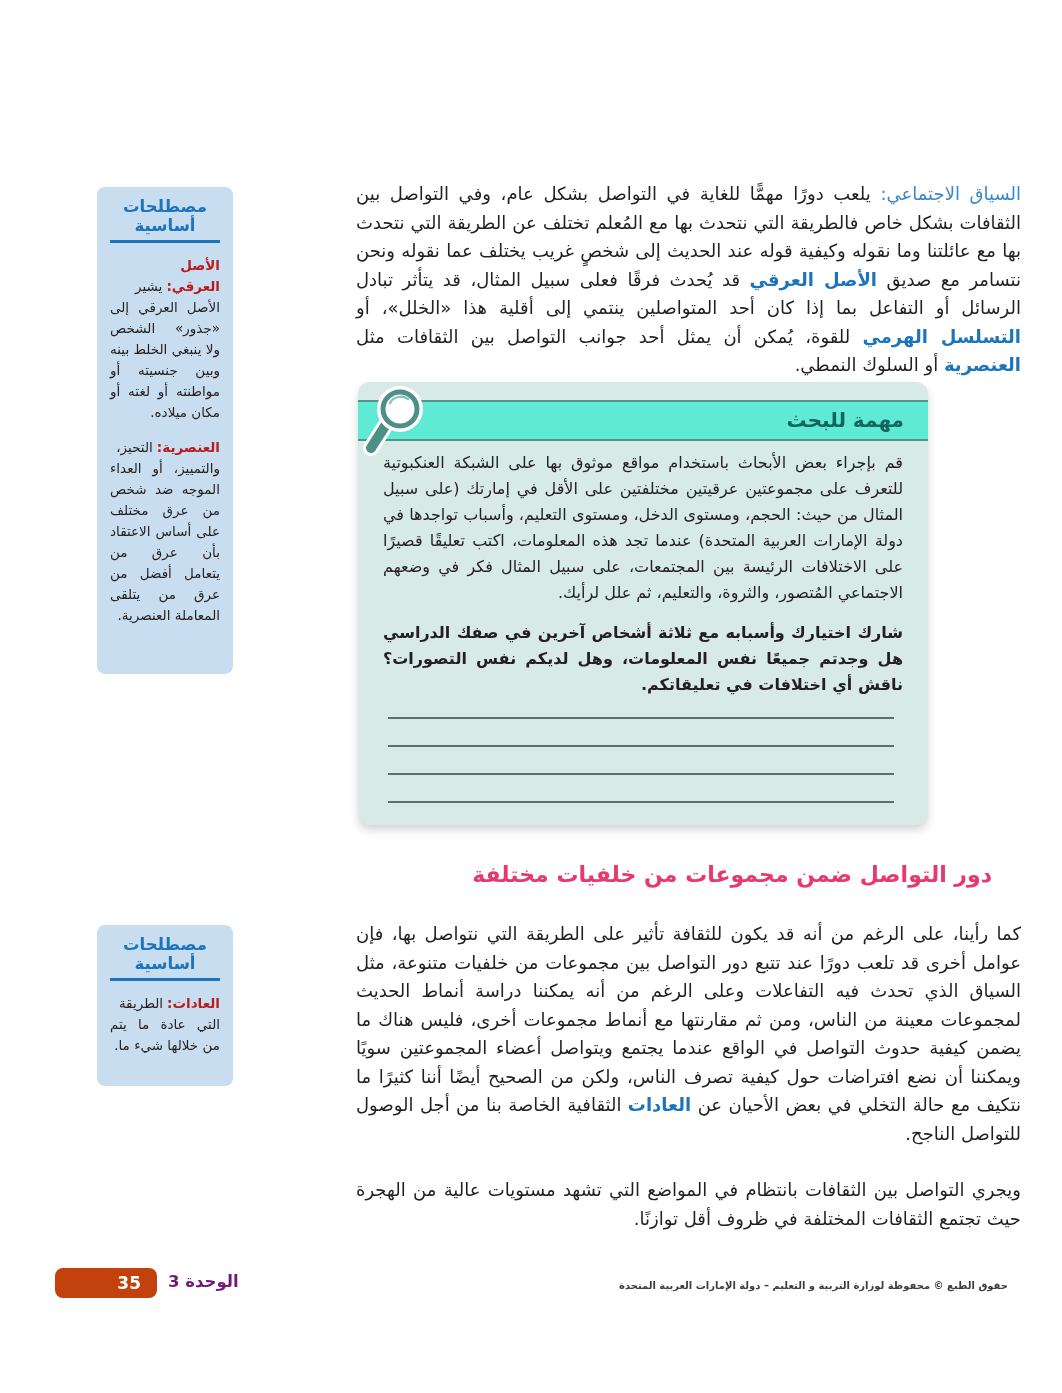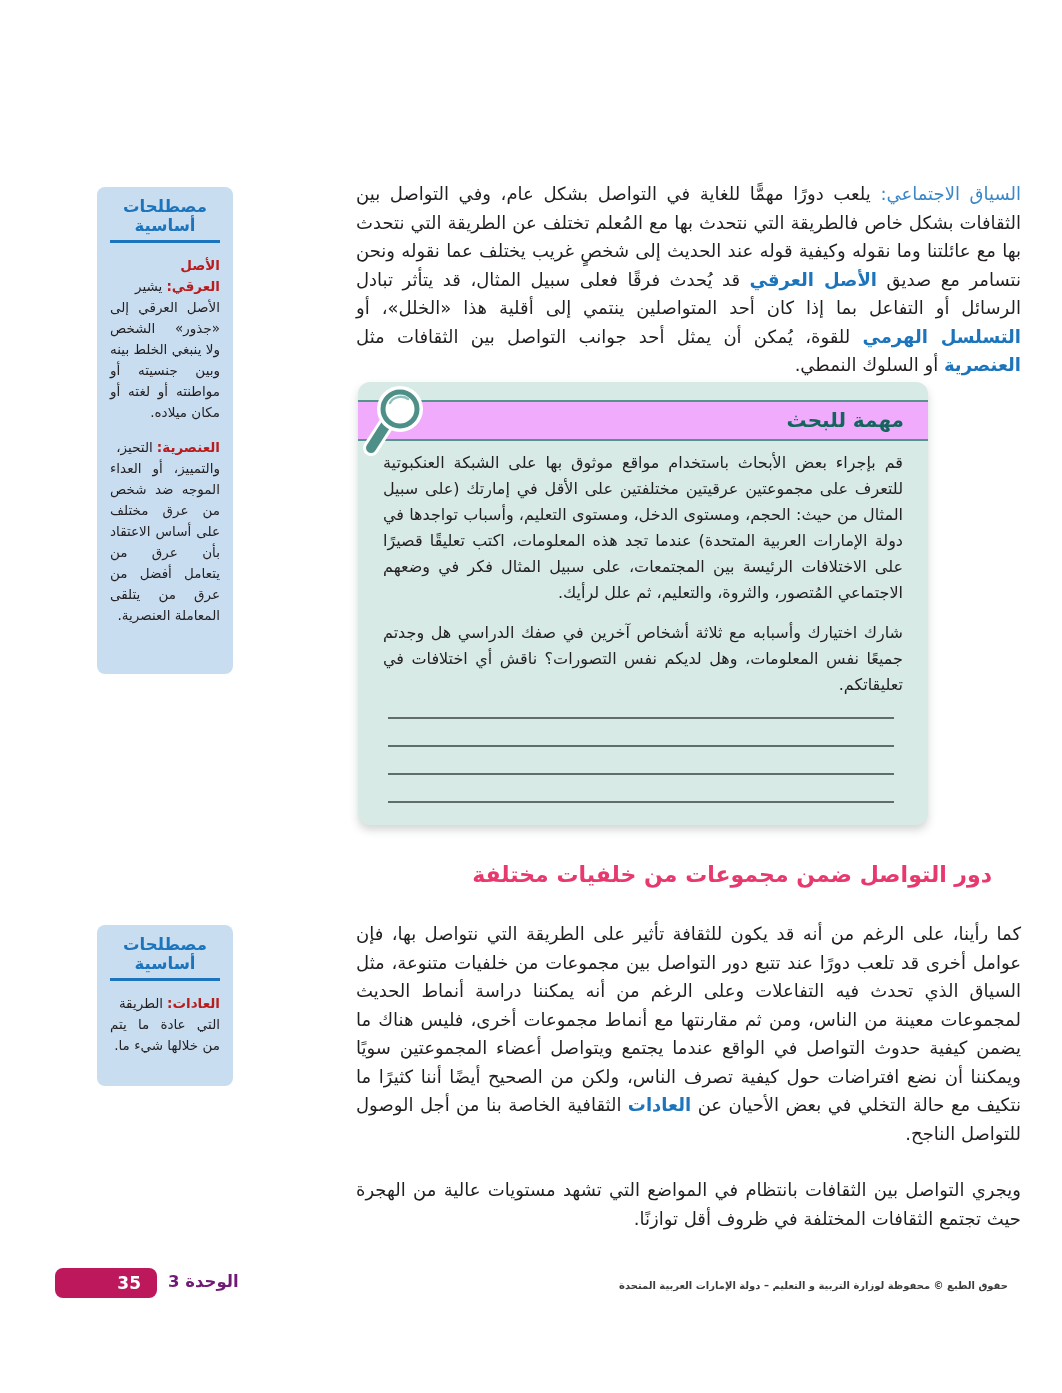--- a/index.html
+++ b/index.html
@@ -36,34 +36,34 @@
   
   .research-box{
     position:absolute;top:382px;left:358px;
     width:570px;height:443px;box-sizing:border-box;
     background:#d8eae6;border-radius:12px;
     box-shadow:0 5px 8px rgba(60,70,70,.22);
     padding:68px 25px 0 25px;
   }
   .band{
     position:absolute;top:18px;left:0;right:0;height:37px;
-    background:#f0abfc;
+    background:#5eead4;
     border-top:2px solid #55948c;border-bottom:2px solid #55948c;
   }
   .band-title{
     display:block;line-height:37px;
     padding-right:24px;text-align:right;
     font-size:20px;font-weight:bold;color:#14655d;
   }
   .magnifier{position:absolute;top:4px;left:2px;width:64px;height:74px;z-index:3;}
   .box-text{
     margin:0;font-size:16px;line-height:26px;
     text-align:justify;direction:rtl;color:#231f20;
   }
-  .box-text.p2{margin-top:14px;}
+  .box-text.p2{margin-top:14px;font-weight:bold;}
   .answer-lines{position:absolute;left:30px;right:34px;bottom:22px;}
   .answer-line{height:26px;border-bottom:2px solid #5f6e6d;}
   
   .sidebar-box{
     position:absolute;left:97px;width:136px;box-sizing:border-box;
     background:#c9ddf1;border-radius:8px;
     padding:10px 13px 34px 13px;
     direction:rtl;
   }
   #sidebar-top{top:187px;min-height:480px;}
@@ -76,21 +76,21 @@
   .sb-term{
     margin:0 0 14px 0;
     font-size:13.5px;line-height:21px;
     text-align:justify;color:#231f20;
   }
   .sb-term strong{font-weight:bold;color:#b91c1c;margin-inline-end:4px;}
   
   .page-tab{
     position:absolute;left:55px;top:1268px;
     width:102px;height:30px;box-sizing:border-box;
-    background:#be185d;border-radius:8px;
+    background:#c2410c;border-radius:8px;
     color:#ffffff;font-size:17px;font-weight:bold;
     text-align:left;direction:ltr;
     line-height:30px;padding-right:16px;
   }
   .page-tab span{display:block;text-align:right;}
   .unit-label{
     position:absolute;left:168px;top:1272px;
     font-size:16.5px;font-weight:bold;color:#701a75;direction:rtl;
   }
   .copyright{

